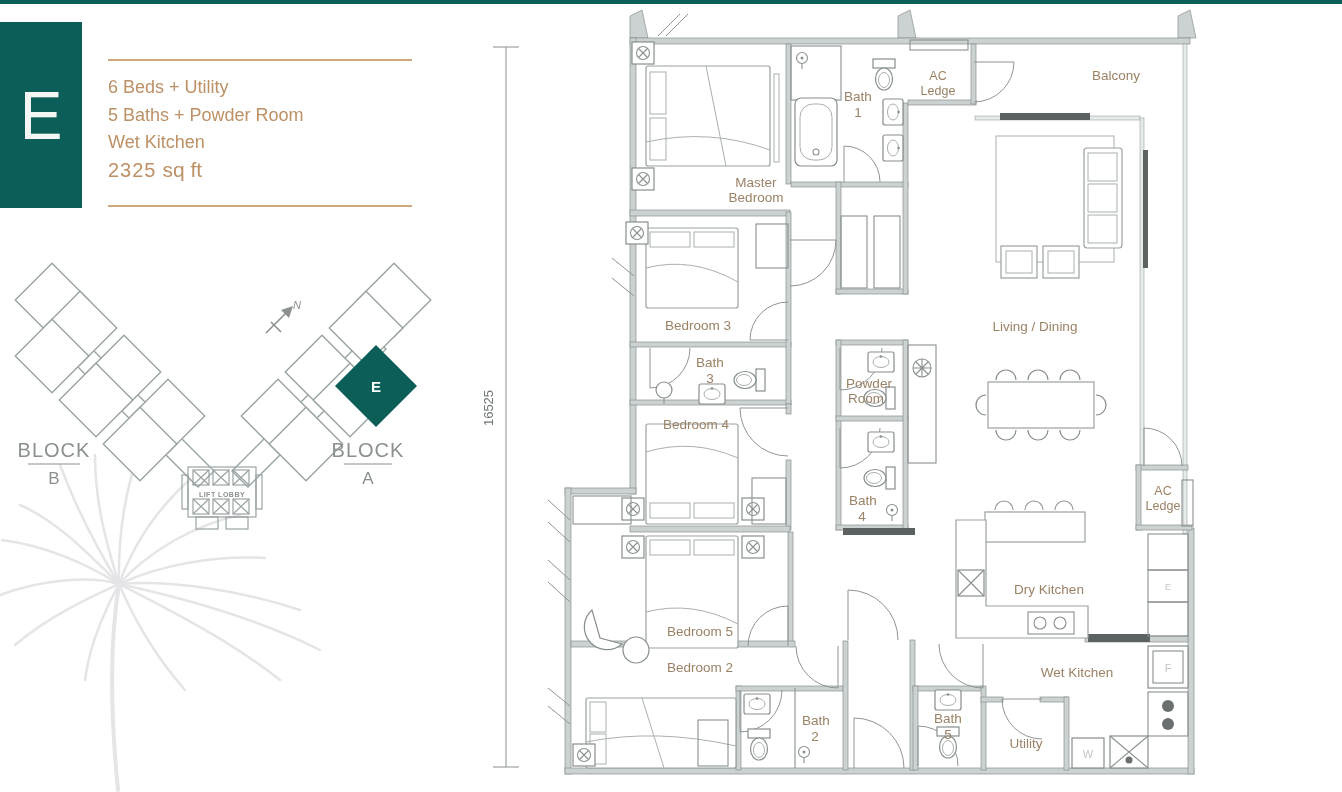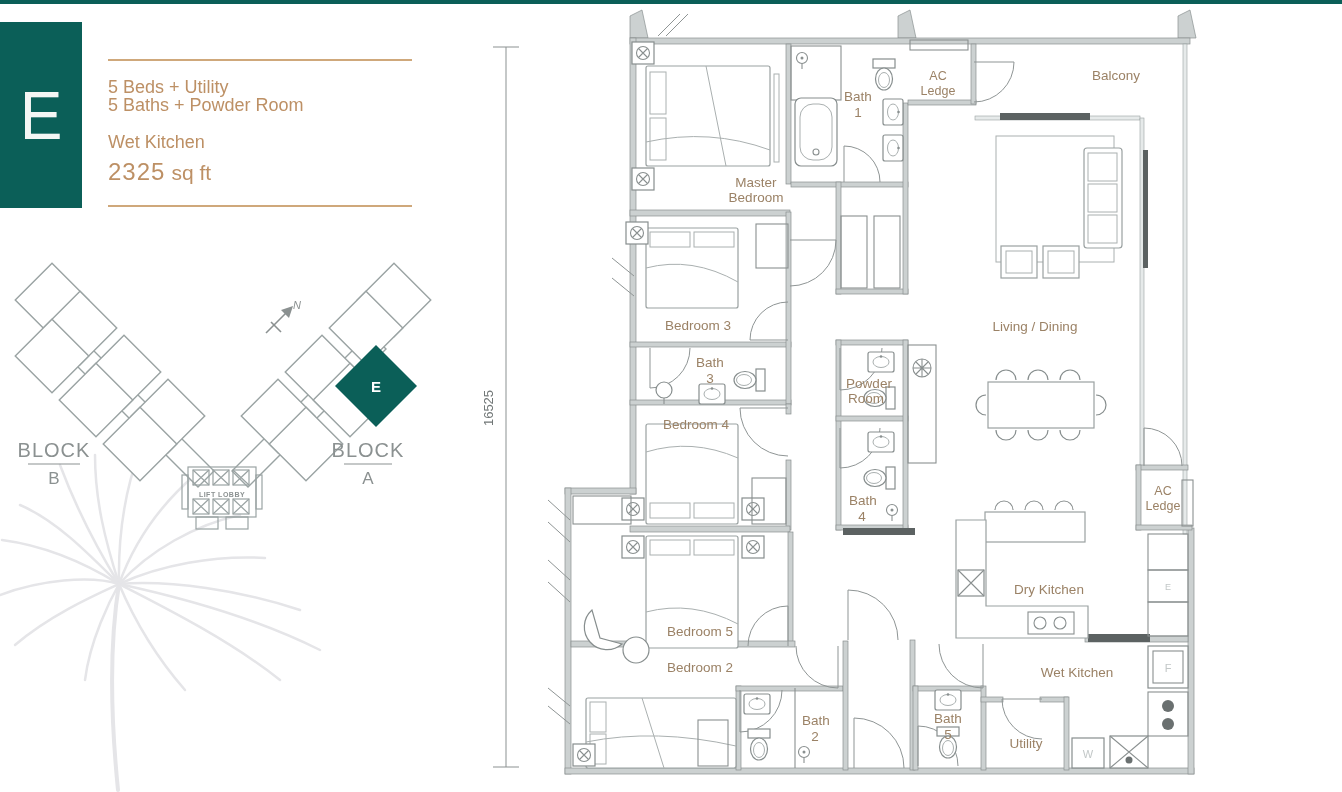--- a/index.html
+++ b/index.html
@@ -5,21 +5,21 @@
   html,body{margin:0;padding:0;width:1342px;height:792px;background:#fff;overflow:hidden;
     font-family:"Liberation Sans",sans-serif;}
   #stage{position:absolute;inset:0;width:1342px;height:792px;}
   .topbar{position:absolute;left:0;top:0;width:1342px;height:4px;background:#0b5f58;}
   .badge{position:absolute;left:0;top:22px;width:82px;height:186px;background:#0b5f58;
     display:flex;align-items:center;justify-content:center;}
   .badge .big-e{color:#f4f6f4;font-size:64px;font-weight:400;line-height:1;transform:scaleY(1.08);}
   .rule{position:absolute;left:108px;width:304px;height:2px;background:#cfa87b;}
   .feature{position:absolute;left:108px;color:#bd9065;font-size:18px;white-space:nowrap;}
   .area-line{position:absolute;left:108px;top:158px;color:#bd9065;white-space:nowrap;}
-  .area-num{font-size:24px;letter-spacing:1px;}
+  .area-num{font-size:20px;letter-spacing:1px;}
   .area-unit{font-size:21px;margin-left:6px;}
   svg text{font-family:"Liberation Sans",sans-serif;}
   .wall{fill:#ccd1d1;stroke:#8a9090;stroke-width:.7;}
   .wallD{fill:#5c6262;stroke:none;}
   .glass{fill:#e6eaea;stroke:#9aa1a1;stroke-width:.6;}
   .thin{fill:none;stroke:#8a9090;stroke-width:1.1;}
   .fix{fill:#fff;stroke:#878e8e;stroke-width:1.2;}
   .furn{fill:#fff;stroke:#9aa1a1;stroke-width:1.2;}
   .furnL{fill:none;stroke:#aab0b0;stroke-width:1;}
   .arc{fill:none;stroke:#8f9595;stroke-width:1;}
@@ -35,22 +35,22 @@
 
 <div id="stage">
 
   <div class="topbar"></div>
 
   
   <div class="badge">
     <span class="big-e">E</span>
   </div>
   <div class="rule" style="top:59px"></div>
-  <div class="feature" style="top:77px">5 Beds + Utility</div>
-  <div class="feature" style="top:95px">5 Baths + Powder Room</div>
+  <div class="feature" style="top:77px">6 Beds + Utility</div>
+  <div class="feature" style="top:105px">5 Baths + Powder Room</div>
   <div class="feature" style="top:132px">Wet Kitchen</div>
   <div class="area-line">
     <span class="area-num">2325</span><span class="area-unit">sq ft</span>
   </div>
   <div class="rule" style="top:205px"></div>
 
   <svg width="1342" height="792" viewBox="0 0 1342 792">
     <defs>
       <pattern id="hv" width="5" height="6" patternUnits="userSpaceOnUse">
         <path d="M2.5,0V6" stroke="#9aa1a1" stroke-width="1"></path>

